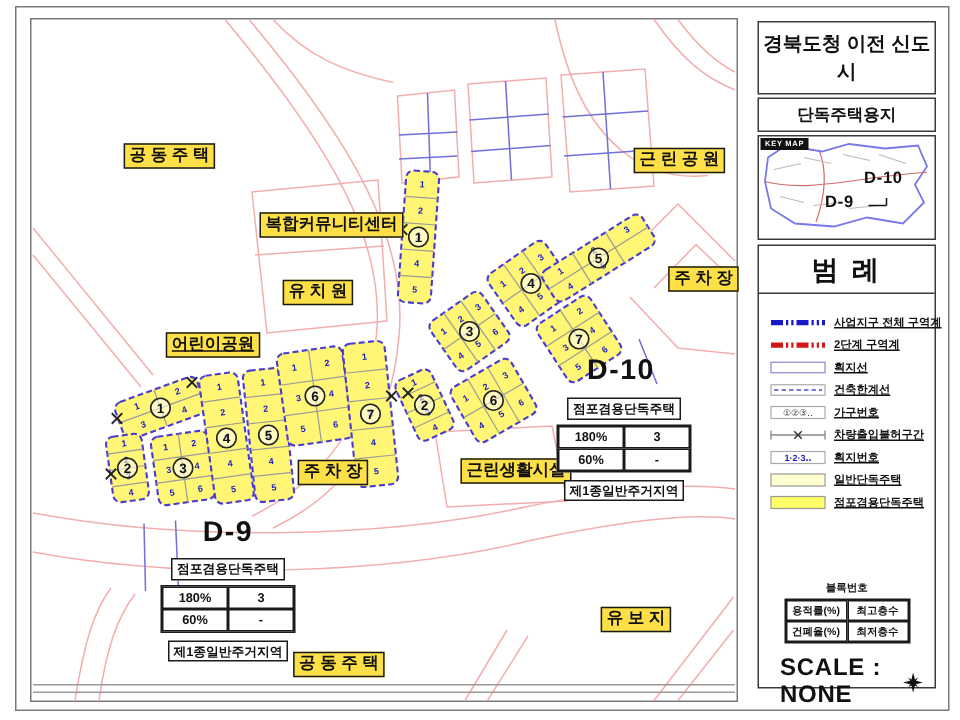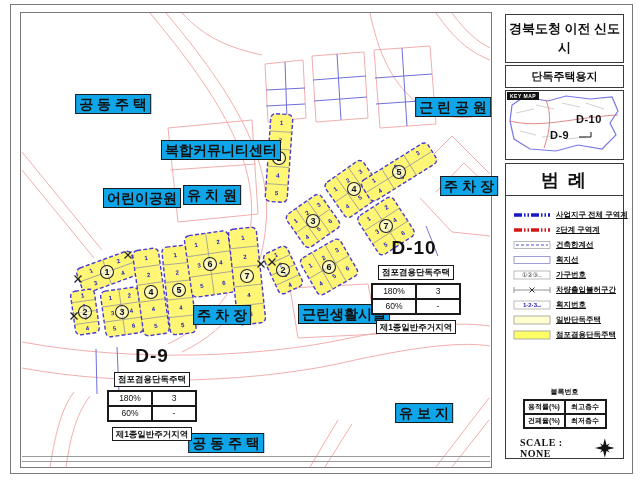--- a/index.html
+++ b/index.html
@@ -2,32 +2,32 @@
 <html><head>
 <meta charset="utf-8">
 <style>
   html,body{margin:0;padding:0;background:#ffffff;}
   #stage{position:relative;width:640px;height:480px;background:#fff;overflow:hidden;
          font-family:"Liberation Sans","DejaVu Sans",sans-serif;color:#111;}
   .frame{position:absolute;border:1px solid #7a7a7a;background:transparent;}
   #map-svg{position:absolute;left:0;top:0;}
   
   .map-label{position:absolute;transform:translate(-50%,-50%);border:1px solid #1a1a1a;
-    background:#0ea5e9;font-size:14px;font-weight:bold;line-height:1;padding:2px 3px;
+    background:#fde047;font-size:11px;font-weight:bold;line-height:1;padding:2px 3px;
     white-space:nowrap;z-index:5;}
   .map-label.plain{border:none;background:transparent;font-size:19px;letter-spacing:1px;
     font-family:"Liberation Sans",sans-serif;}
   
   .district-table{position:absolute;transform:translateX(-50%);z-index:6;
     display:flex;flex-direction:column;align-items:center;}
   .district-table .hd,.district-table .ft{border:1px solid #1a1a1a;background:#fff;
     font-size:8.5px;font-weight:bold;padding:2px 3px;white-space:nowrap;line-height:1;}
   .district-table .grid{margin-top:3px;background:#fff;border:1px solid #1a1a1a;}
   .district-table .grid .r{display:flex;}
-  .district-table .grid .c{width:42px;height:13px;font-size:8.5px;font-weight:normal;
+  .district-table .grid .c{width:42px;height:13px;font-size:8.5px;font-weight:bold;
     display:flex;align-items:center;justify-content:center;border:0.5px solid #1a1a1a;}
   .district-table .ft{margin-top:5px;}
   
   .sb-box{position:absolute;border:1px solid #3a3a3a;background:#fff;}
   #sb-title{left:505px;top:14px;width:117px;height:47px;display:flex;flex-direction:row;
     align-items:center;justify-content:center;font-size:13px;font-weight:bold;line-height:1.45;text-align:center;}
   #sb-subtitle{left:505px;top:65px;width:117px;height:21px;display:flex;align-items:center;
     justify-content:center;font-size:11px;font-weight:bold;}
   #sb-keymap{left:505px;top:90px;width:117px;height:68px;}
   #keymap-chip{position:absolute;left:1px;top:1px;background:#111;color:#fff;font-size:5px;
@@ -41,21 +41,21 @@
   .legend-row svg{flex:0 0 38px;margin-right:5px;}
   .legend-row .lg-label{font-size:7.5px;font-weight:bold;white-space:nowrap;}
   #blocknum-section{margin-top:47px;text-align:center;}
   #blocknum-title{font-size:7px;font-weight:bold;margin-bottom:2px;}
   #blocknum-table{display:inline-block;border:1px solid #1a1a1a;}
   #blocknum-table .r{display:flex;}
   #blocknum-table .c{width:39px;height:12px;font-size:7px;font-weight:bold;
     display:flex;align-items:center;justify-content:center;border:0.5px solid #1a1a1a;}
   #scale-row{display:flex;align-items:center;justify-content:space-between;
     padding:8px 8px 0 14px;}
-  #scale-text{font-size:10px;font-weight:bold;letter-spacing:0.5px;font-family:Liberation Serif, serif;}
+  #scale-text{font-size:16px;font-weight:bold;letter-spacing:0.5px;}
 </style>
 </head>
 <body>
 
 <div id="stage">
 
   <div class="frame" style="left:10px;top:4px;width:621px;height:468px;"></div>
   <div class="frame" style="left:20px;top:12px;width:470px;height:454px;"></div>
 
   <svg id="map-svg" width="640" height="480" viewBox="0 0 640 480">
@@ -338,21 +338,21 @@
         <line x1="124.5" y1="251.5" x2="131.5" y2="258.5" stroke="#222" stroke-width="1.2"></line>
         <line x1="131.5" y1="251.5" x2="124.5" y2="258.5" stroke="#222" stroke-width="1.2"></line>
       </g>
     </svg>
 
   <div id="map-layer">
       <div class="map-label" style="left: 113px; top: 104px;">공 동 주 택</div>
       <div class="map-label" style="left: 453px; top: 107px;">근 린 공 원</div>
       <div class="map-label" style="left: 221px; top: 150px;">복합커뮤니티센터</div>
       <div class="map-label" style="left: 212px; top: 195px;">유 치 원</div>
-      <div class="map-label" style="left: 142px; top: 198px;">어린이공원</div>
+      <div class="map-label" style="left: 142px; top: 230px; text-decoration: underline;">어린이공원</div>
       <div class="map-label" style="left: 469px; top: 186px;">주 차 장</div>
       <div class="map-label" style="left: 222px; top: 315px;">주 차 장</div>
       <div class="map-label" style="left: 344px; top: 314px;">근린생활시설</div>
       <div class="map-label" style="left: 424px; top: 413px;">유 보 지</div>
       <div class="map-label" style="left: 226px; top: 443px;">공 동 주 택</div>
       <div class="map-label plain" style="left: 152px; top: 355px;">D-9</div>
       <div class="map-label plain" style="left: 414px; top: 247px;">D-10</div>
       <div class="district-table" style="left: 152px; top: 372px;">
         <div class="hd">점포겸용단독주택</div>
         <div class="grid">
@@ -414,30 +414,30 @@
           <span class="lg-label">사업지구 전체 구역계</span>
         </div>
         <div class="legend-row">
           <svg width="38" height="10" viewBox="0 0 38 10">
             <line x1="1" y1="5" x2="37" y2="5" stroke="#D01818" stroke-width="3.5" stroke-dasharray="8 2 1.5 2 1.5 2"></line>
           </svg>
           <span class="lg-label">2단계 구역계</span>
         </div>
         <div class="legend-row">
           <svg width="38" height="10" viewBox="0 0 38 10">
+            <rect x="1" y="1.5" width="36" height="7" fill="#fff" stroke="#8888CC" stroke-width="0.8"></rect>
+          </svg>
+          <span class="lg-label">획지선</span>
+        </div>
+        <div class="legend-row">
+          <svg width="38" height="10" viewBox="0 0 38 10">
             <rect x="1" y="1.5" width="36" height="7" fill="#fff" stroke="#AAAAAA" stroke-width="0.8"></rect>
             <line x1="3" y1="5" x2="35" y2="5" stroke="#5050D0" stroke-width="1" stroke-dasharray="3 2"></line>
           </svg>
           <span class="lg-label">건축한계선</span>
-        </div>
-        <div class="legend-row">
-          <svg width="38" height="10" viewBox="0 0 38 10">
-            <rect x="1" y="1.5" width="36" height="7" fill="#fff" stroke="#8888CC" stroke-width="0.8"></rect>
-          </svg>
-          <span class="lg-label">획지선</span>
         </div>
         <div class="legend-row">
           <svg width="38" height="10" viewBox="0 0 38 10">
             <rect x="1" y="1" width="36" height="8" fill="#fff" stroke="#AAAAAA" stroke-width="0.8"></rect>
             <text x="19" y="7.3" font-size="6" text-anchor="middle" fill="#333">①②③‥</text>
           </svg>
           <span class="lg-label">가구번호</span>
         </div>
         <div class="legend-row">
           <svg width="38" height="10" viewBox="0 0 38 10">

